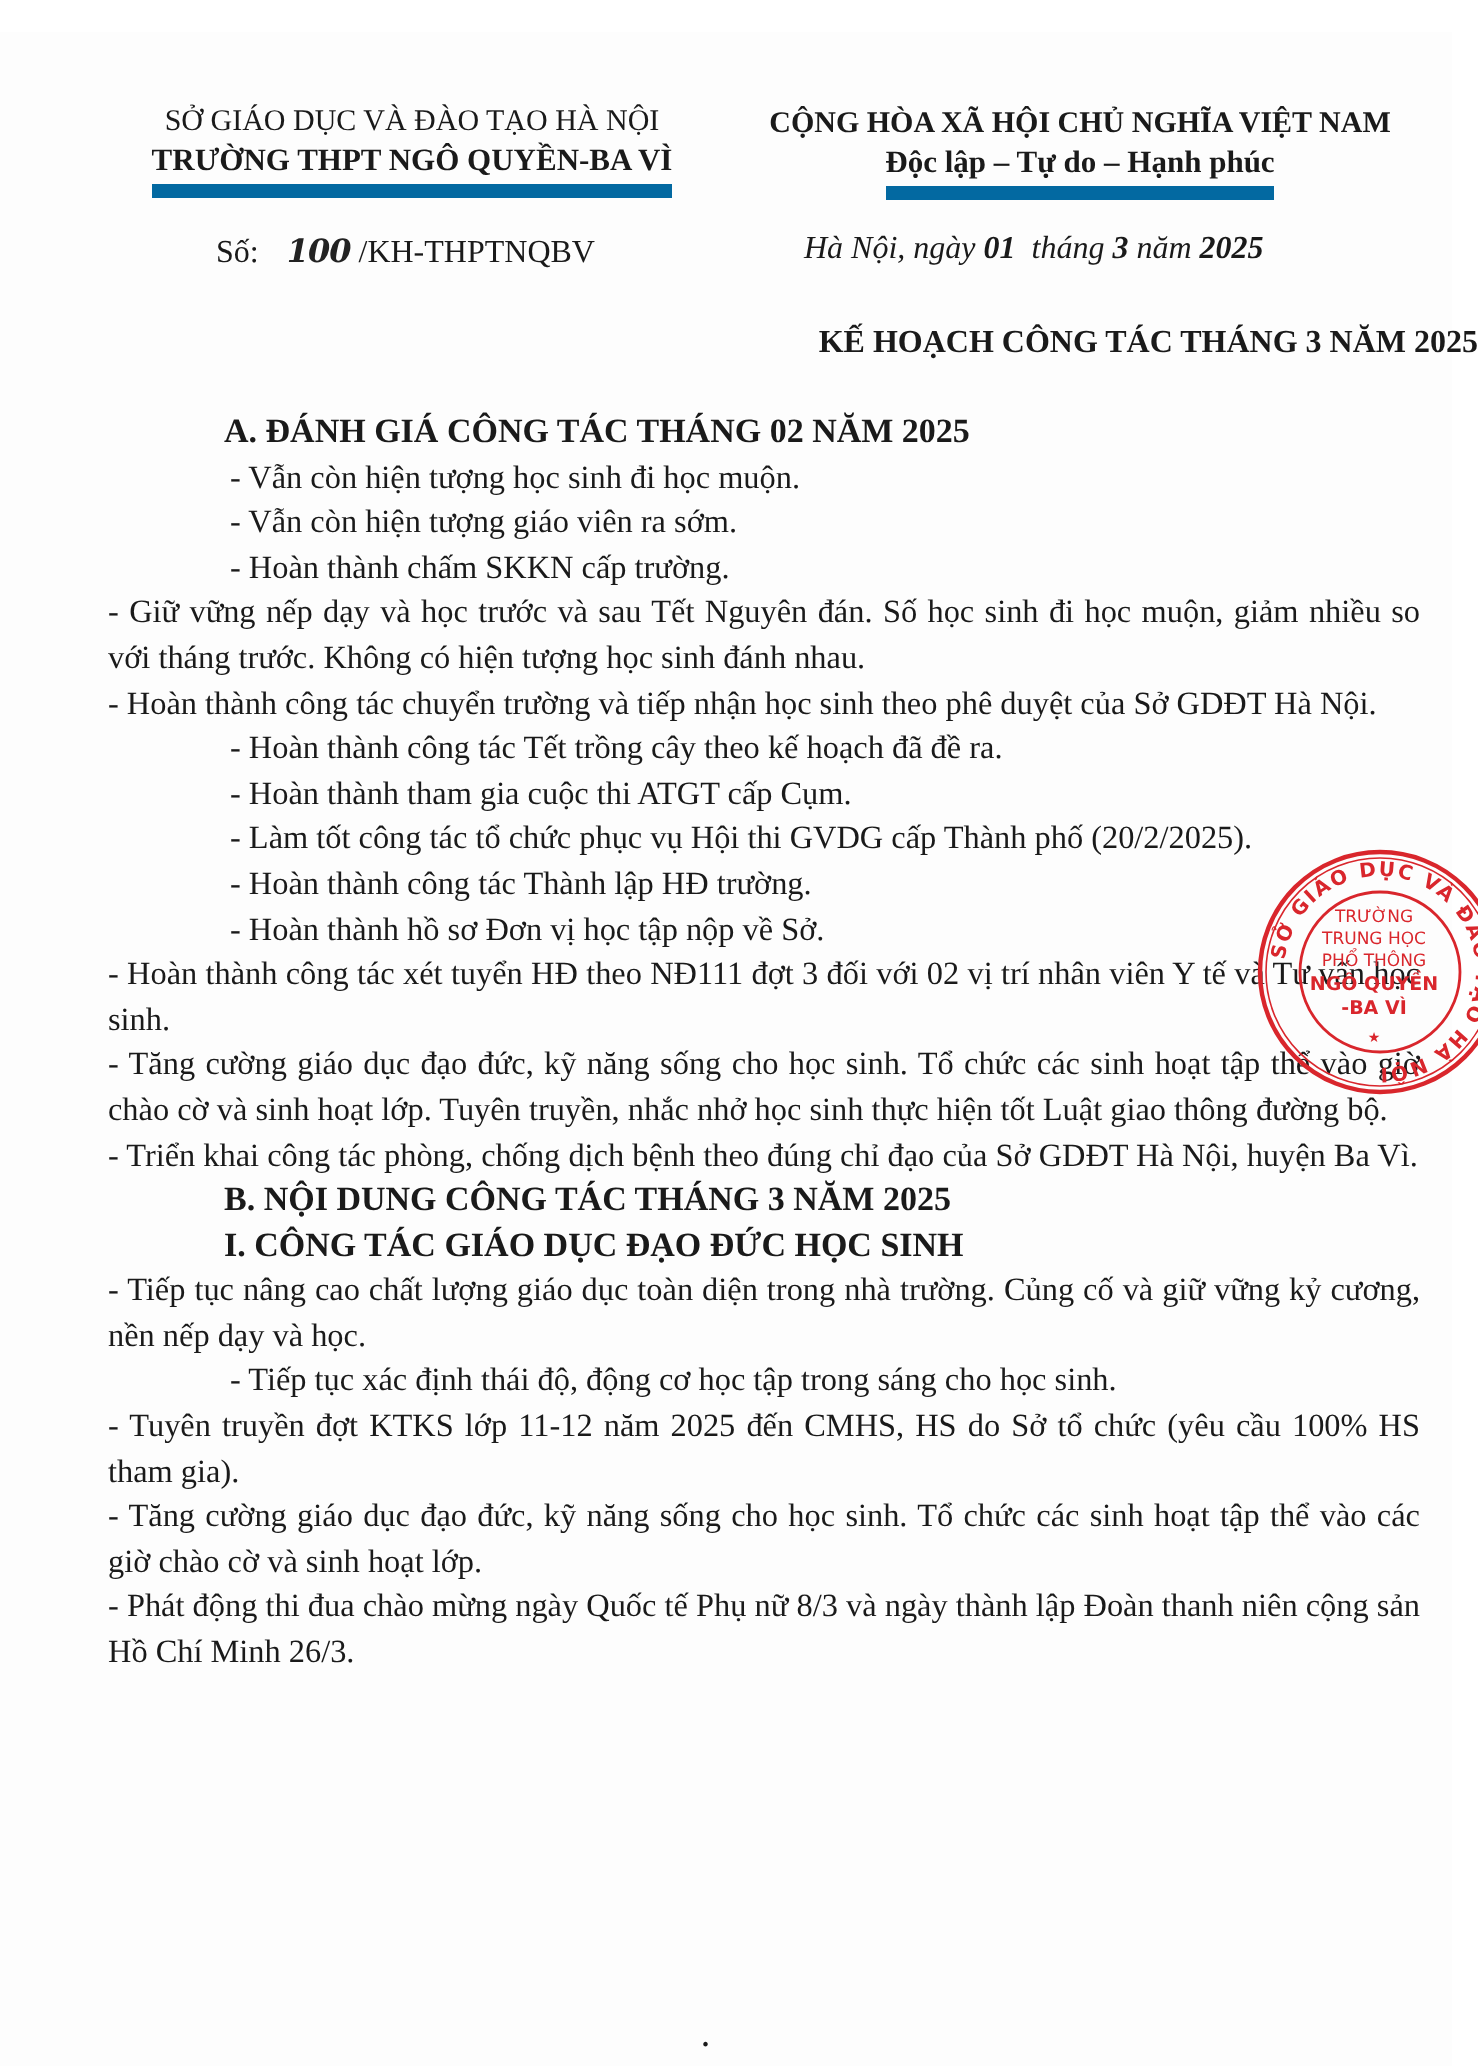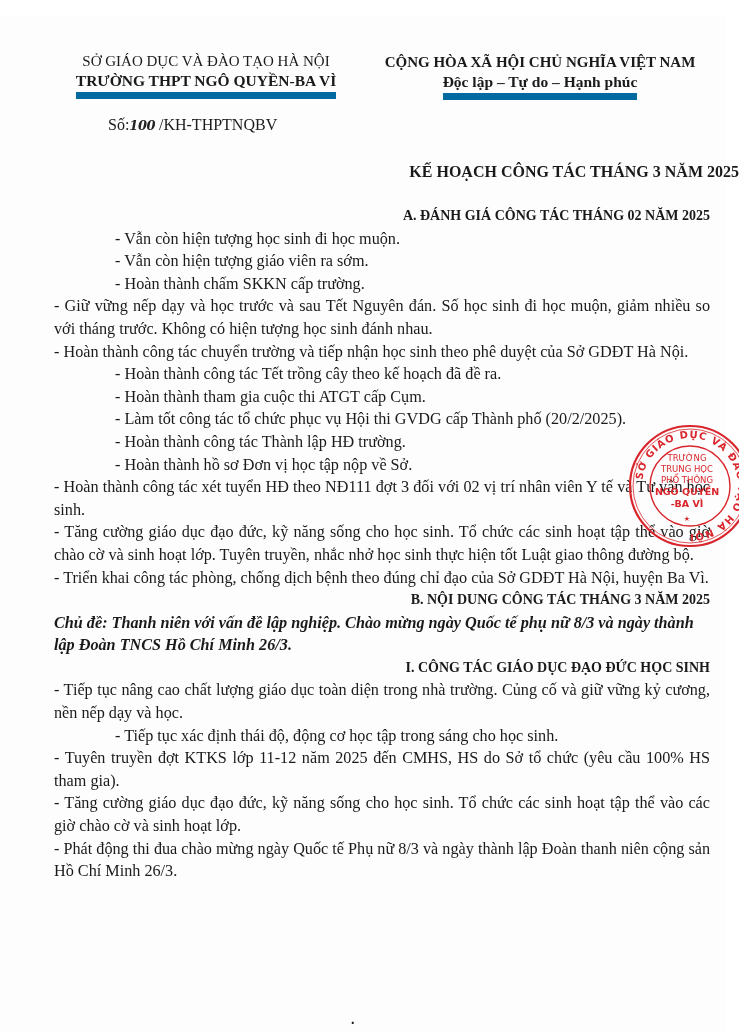--- a/index.html
+++ b/index.html
@@ -9,30 +9,30 @@
     color: #1a1a1a;
   }
   .page { position: absolute; left: 0; top: 16px; width: 726px; height: 1033px; background: #fdfdfd; }
   .abs { position: absolute; white-space: nowrap; }
   .hdr-left { left: 60px; top: 36px; width: 292px; text-align: center; }
   .hdr-right { left: 355px; top: 36px; width: 370px; text-align: center; }
   .hdr-line1 { font-size: 15px; line-height: 19px; }
   .hdr-line2 { font-size: 15.5px; line-height: 20px; font-weight: bold; }
   .underline { display: inline-block; border-bottom: 7px solid #0369a1; padding-bottom: 1px; }
   .docno { left: 108px; top: 100px; font-size: 16px; }
-  .docno .hand { font-family: "DejaVu Serif", serif; font-style: italic; font-weight: bold; font-size: 13px; color: #222; letter-spacing: -0.5px; }
+  .docno .hand { font-family: "DejaVu Serif", serif; font-style: italic; font-weight: bold; font-size: 16px; color: #222; letter-spacing: -0.5px; margin-left: 14px; }
   .date { left: 402px; top: 100px; font-size: 16px; font-style: italic; }
   .date b { font-style: italic; }
   .title { left: 0; width: 739px; top: 147px; text-align: right; font-size: 16px; font-weight: bold; }
   .body {
     position: absolute; left: 115px; top: 189px; width: 595px;
     font-size: 16.2px; line-height: 22.6px;
   }
   .body p { margin: 0; text-indent: 0; }
-  .sec { font-weight: bold; font-size: 14px; margin-left: 18px !important; text-align: right; }
+  .sec { font-weight: bold; font-size: 17px; margin-left: 18px !important; }
   .wrap { margin-left: -61px !important; text-indent: 61px; text-align: justify; }
   .theme { margin-left: -61px !important; text-indent: 80px; font-style: italic; font-weight: bold; }
   .bottom-dot { left: 351px; top: 996px; font-size: 14px; font-weight: bold; }
   .stamp { position: absolute; left: 625px; top: 405px; width: 130px; height: 130px; }
 </style>
 </head>
 <body>
 
 <div class="page">
 
@@ -43,41 +43,43 @@
 
   <div class="abs hdr-right">
     <div class="hdr-line2" style="font-size:15px;">CỘNG HÒA XÃ HỘI CHỦ NGHĨA VIỆT NAM</div>
     <div class="hdr-line2"><span class="underline">Độc lập – Tự do – Hạnh phúc</span></div>
   </div>
 
   <div class="abs docno">
     <span>Số:</span><span class="hand">100</span><span> /KH-THPTNQBV</span>
   </div>
 
+  <div class="abs date">
+    <span>Hà Nội, ngày </span><b>01</b><span style="white-space:pre">  tháng </span><b>3</b><span style="white-space:pre"> năm </span><b>2025</b>
+  </div>
 
   <div class="abs title">KẾ HOẠCH CÔNG TÁC THÁNG 3 NĂM 2025</div>
 
   <div class="body">
     <p class="sec" style="margin-left:-3px!important;">A. ĐÁNH GIÁ CÔNG TÁC THÁNG 02 NĂM 2025</p>
     <p>- Vẫn còn hiện tượng học sinh đi học muộn.</p>
     <p>- Vẫn còn hiện tượng giáo viên ra sớm.</p>
     <p>- Hoàn thành chấm SKKN cấp trường.</p>
     <p class="wrap">- Giữ vững nếp dạy và học trước và sau Tết Nguyên đán. Số học sinh đi học muộn, giảm nhiều so với tháng trước. Không có hiện tượng học sinh đánh nhau.</p>
     <p class="wrap">- Hoàn thành công tác chuyển trường và tiếp nhận học sinh theo phê duyệt của Sở GDĐT Hà Nội.</p>
     <p>- Hoàn thành công tác Tết trồng cây theo kế hoạch đã đề ra.</p>
     <p>- Hoàn thành tham gia  cuộc thi ATGT cấp Cụm.</p>
     <p>- Làm tốt công tác tổ chức phục vụ Hội thi GVDG cấp Thành phố (20/2/2025).</p>
     <p>- Hoàn thành công tác Thành lập HĐ trường.</p>
     <p>- Hoàn thành hồ sơ Đơn vị học tập nộp về Sở.</p>
     <p class="wrap">- Hoàn thành công tác xét tuyển HĐ theo NĐ111 đợt 3 đối với 02 vị trí nhân viên Y tế và Tư vấn học sinh.</p>
     <p class="wrap">- Tăng cường giáo dục đạo đức, kỹ năng sống cho học sinh. Tổ chức các sinh hoạt tập thể vào giờ chào cờ và sinh hoạt lớp. Tuyên truyền, nhắc nhở học sinh thực hiện tốt Luật giao thông đường bộ.</p>
     <p class="wrap">- Triển khai công tác phòng, chống dịch bệnh theo đúng chỉ đạo của Sở GDĐT Hà Nội, huyện Ba Vì.</p>
 
     <p class="sec" style="margin-left:-3px!important;">B. NỘI DUNG CÔNG TÁC THÁNG 3 NĂM 2025</p>
-    <p class="theme">Chủ đề: Thanh niên với vấn đề lập nghiệp. Chào mừng ngày Quốc tế phụ nữ 8/3 và ngày thành lập Đoàn TNCS Hồ Chí Minh 26/3.</p>
     <p class="sec" style="margin-left:-3px!important;font-family:Liberation Serif, serif;">I. CÔNG TÁC GIÁO DỤC ĐẠO ĐỨC HỌC SINH</p>
     <p class="wrap">- Tiếp tục nâng cao chất lượng giáo dục toàn diện trong nhà trường. Củng cố và giữ vững kỷ cương, nền nếp dạy và học.</p>
     <p>- Tiếp tục xác định thái độ, động cơ học tập trong sáng cho học sinh.</p>
     <p class="wrap">- Tuyên truyền đợt KTKS lớp 11-12 năm 2025 đến CMHS, HS do Sở tổ chức (yêu cầu 100%  HS tham gia).</p>
     <p class="wrap">- Tăng cường giáo dục đạo đức, kỹ năng sống cho học sinh. Tổ chức các sinh hoạt tập thể vào các giờ chào cờ và sinh hoạt lớp.</p>
     <p class="wrap">- Phát động thi đua chào mừng ngày Quốc tế Phụ nữ 8/3 và ngày thành lập Đoàn thanh niên cộng sản Hồ Chí Minh 26/3.</p>
   </div>
 
   <div class="stamp">
     <svg width="130" height="130" viewBox="0 0 130 130">

